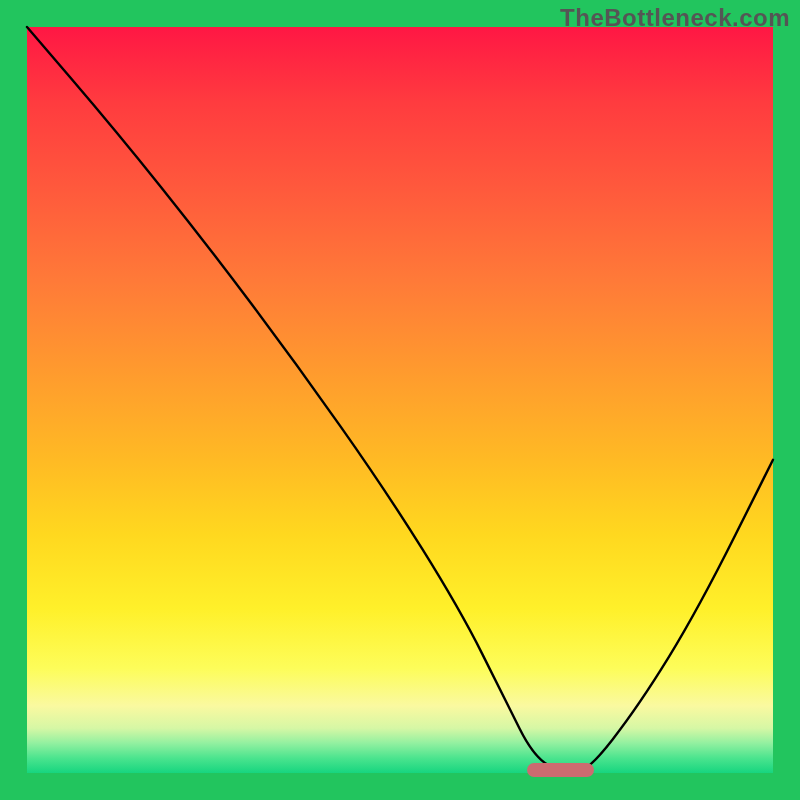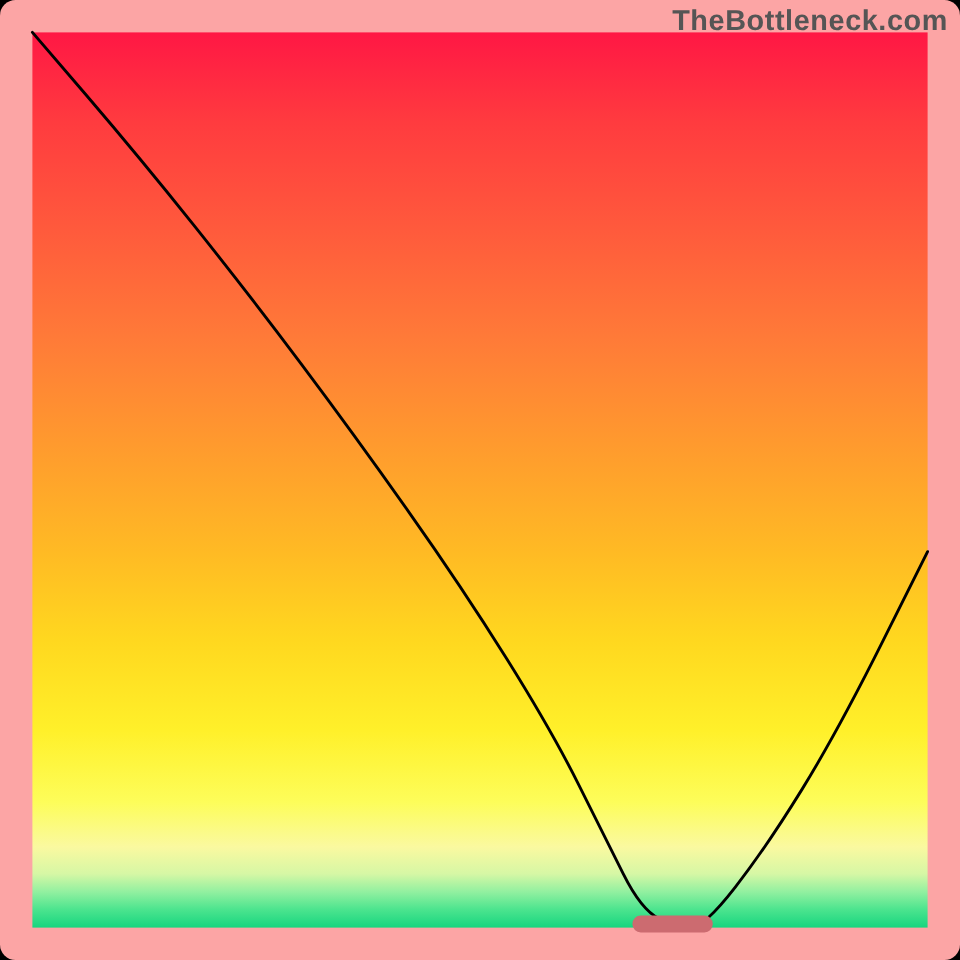--- a/index.html
+++ b/index.html
@@ -8,22 +8,21 @@
     width: 800px;
     height: 800px;
     background: #000;
     overflow: hidden;
     font-family: Arial, Helvetica, sans-serif;
   }
   .frame {
     position: relative;
     width: 800px;
     height: 800px;
-    background: #fca5a5;
-    border-radius: 13px;
+    background: #22c55e;
   }
   .watermark {
     position: absolute;
     top: 4px;
     right: 10px;
     color: #555;
     font-size: 24px;
     font-weight: bold;
     letter-spacing: 0.5px;
     z-index: 5;

